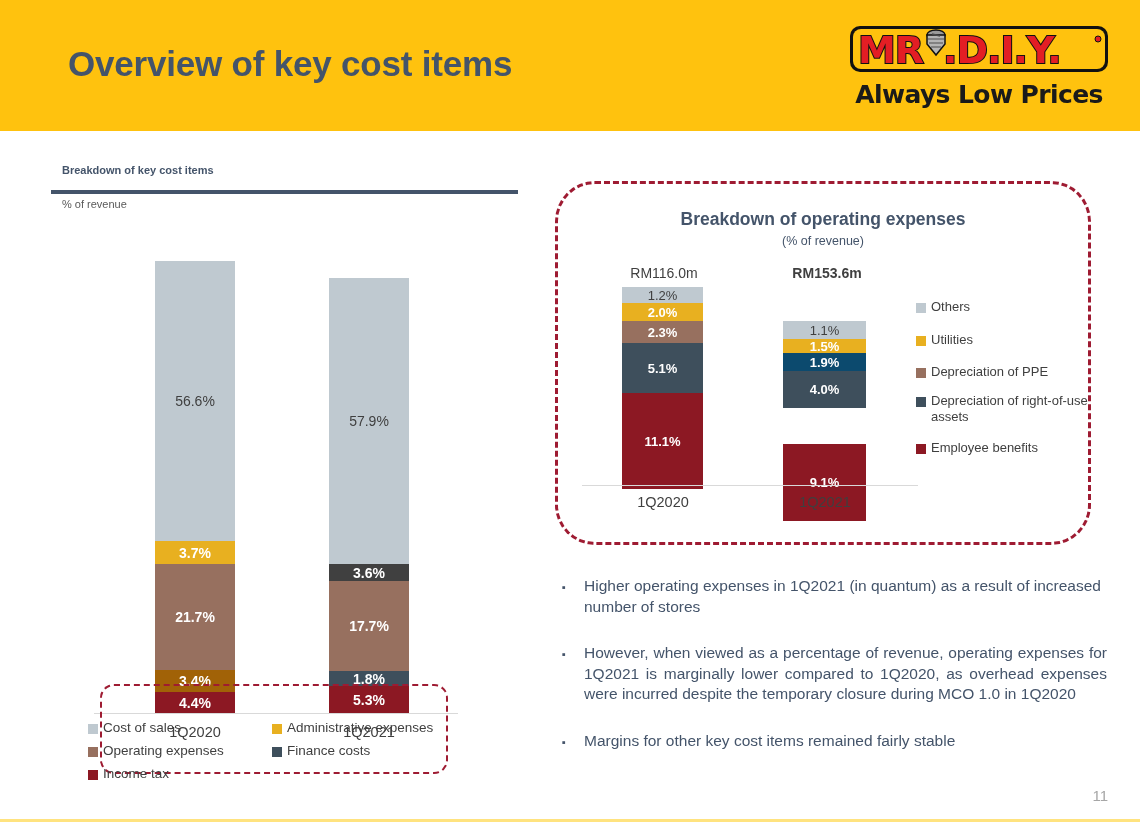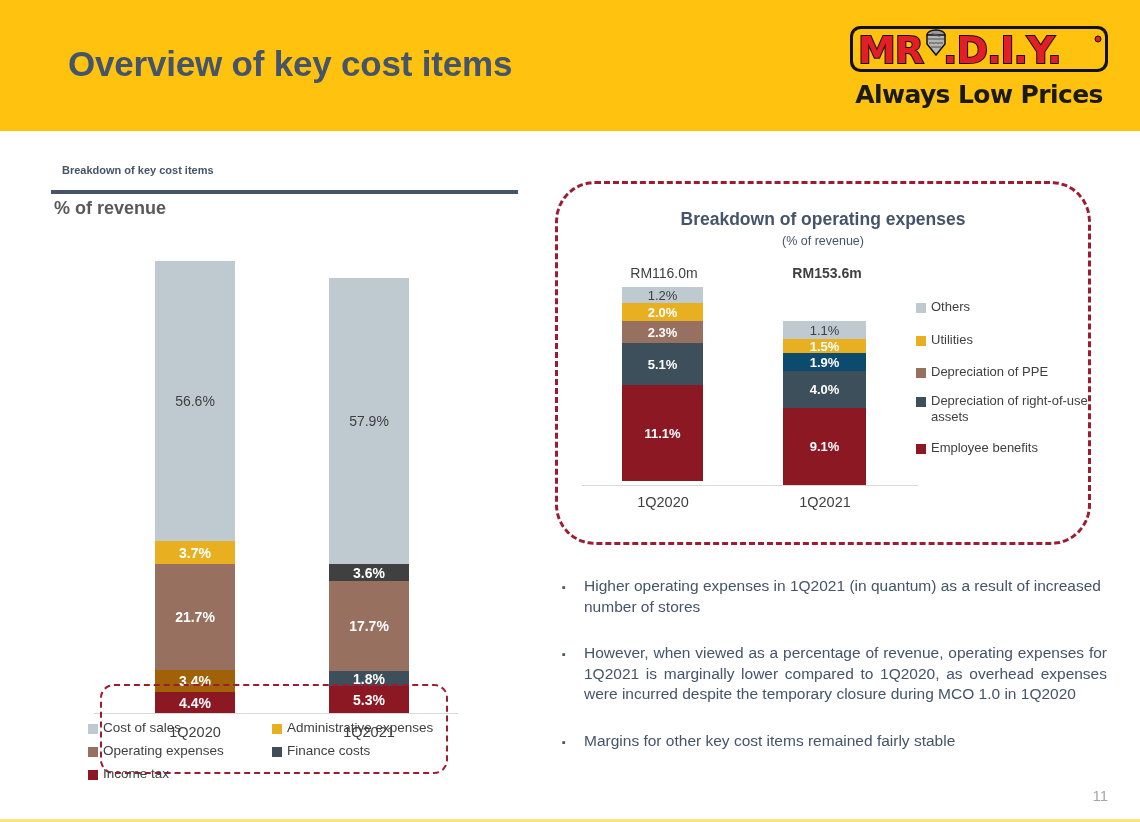--- a/index.html
+++ b/index.html
@@ -57,22 +57,22 @@
   #left-panel { position: absolute; left: 0; top: 131px; width: 540px; height: 691px; }
   #left-heading {
     position: absolute; left: 62px; top: 33px;
     font-size: 11px; font-weight: bold; color: #44546a;
   }
   #left-rule {
     position: absolute; left: 51px; top: 59px;
     width: 467px; height: 4px; background: #44546a;
   }
   #left-subcaption {
-    position: absolute; left: 54px; top: 67px;
-    font-size: 18px; color: #595959; font-weight: bold;
+    position: absolute; left: 62px; top: 67px;
+    font-size: 11px; color: #595959;
   }
 
   
   #left-chart {
     position: absolute; left: 60px; top: 95px;
     width: 410px; height: 560px;
   }
   .plot { position: absolute; left: 8px; top: 0; width: 100%; height: 100%; }
   .axis-line {
     position: absolute; left: 26px; right: 20px;
@@ -288,30 +288,30 @@
   <div class="bar-total" style="left:54px; top:134px; width:140px;">RM116.0m</div>
   <div class="bar-total bold" style="left:217px; top:134px; width:140px;">RM153.6m</div>
 
   <div id="right-chart">
     <div class="plot">
 
       <div class="stack" style="left:54px; bottom:31px; width:81px; height:198px;">
         <div class="seg light-label" style="height:16px; background:#BFC9D0;">1.2%</div>
         <div class="seg" style="height:18px; background:#E8B020;">2.0%</div>
         <div class="seg" style="height:22px; background:#97705F;">2.3%</div>
-        <div class="seg" style="height:42px; background:#3E4F5C;">5.1%</div>
+        <div class="seg" style="height:50px; background:#3E4F5C;">5.1%</div>
         <div class="seg" style="height:96px; background:#8C1823;">11.1%</div>
       </div>
 
       <div class="stack" style="left:215px; bottom:31px; width:83px; height:164px;">
         <div class="seg light-label" style="height:18px; background:#BFC9D0;">1.1%</div>
         <div class="seg" style="height:14px; background:#E8B020;">1.5%</div>
         <div class="seg" style="height:18px; background:#0c4a6e;">1.9%</div>
         <div class="seg" style="height:37px; background:#3E4F5C;">4.0%</div>
-        <div class="seg" style="height:77px; background:#8C1823;">9.1%</div>
+        <div class="seg" style="height:77px; background:#8C1823;margin-top:36px;">9.1%</div>
       </div>
 
       <div class="axis-line" style="left:14px; right:110px; bottom:30px;"></div>
 
       <div class="cat-label" style="left:35px; bottom:6px; width:120px;">1Q2020</div>
       <div class="cat-label" style="left:197px; bottom:6px; width:120px;">1Q2021</div>
     </div>
   </div>
 
   <div id="right-legend">

